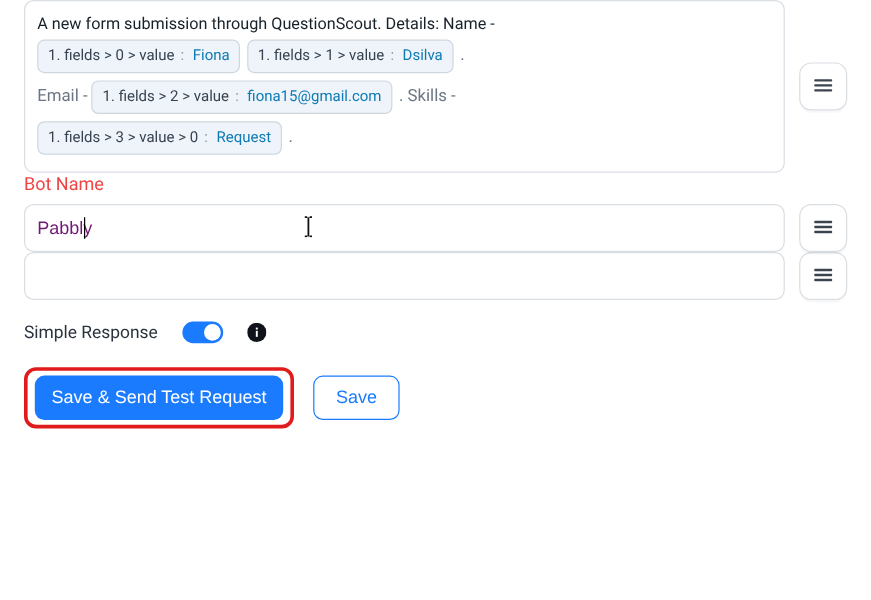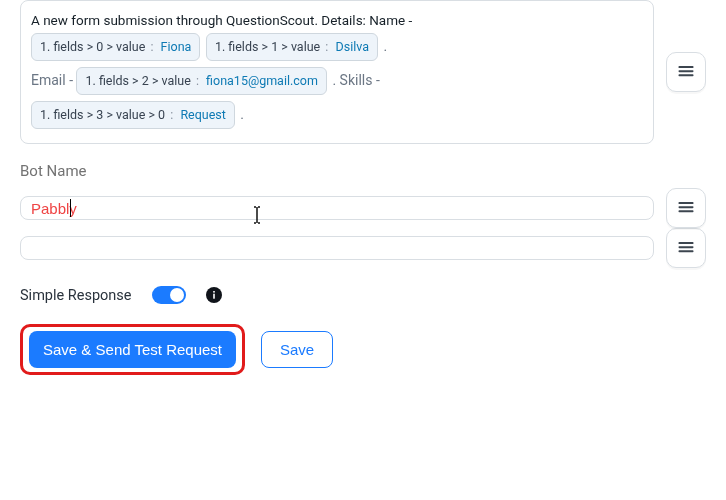--- a/index.html
+++ b/index.html
@@ -58,29 +58,29 @@
     border:1px solid var(--border);
     border-radius:10px;
     background:#fff;
     display:flex; align-items:center; justify-content:center;
     box-shadow:0 2px 0 rgba(0,0,0,.03);
     flex:0 0 auto;
   }
   .menu-btn svg{width:20px;height:20px;fill:#3c454f}
   .help{color:var(--muted); font-size:12.5px; margin-top:6px; line-height:1.5}
   .help a{color:var(--link); text-decoration:none}
-  .label{margin-top:18px; margin-bottom:8px; font-size:15px; color:#737373}
+  .label{margin-bottom:8px; font-size:15px; color:#ef4444}
   .text-input{
     width:100%;
-    height:24px;
+    height:40px;
     border:1px solid var(--border);
     border-radius:8px;
     padding:0 10px;
     font-size:15px;
-    color:#ef4444;
+    color:#701a75;
     box-sizing:border-box;
     outline:none;
   }
   .simple-resp{display:flex; align-items:center; gap:20px; margin-top:18px}
   .simple-resp .lbl{font-size:14.5px; color:#2a333d}
   .toggle{
     width:34px; height:18px; border-radius:9px; background:var(--blue); position:relative; display:inline-block;
   }
   .toggle::after{
     content:""; position:absolute; right:2px; top:2px; width:14px; height:14px; background:#fff; border-radius:50%;

